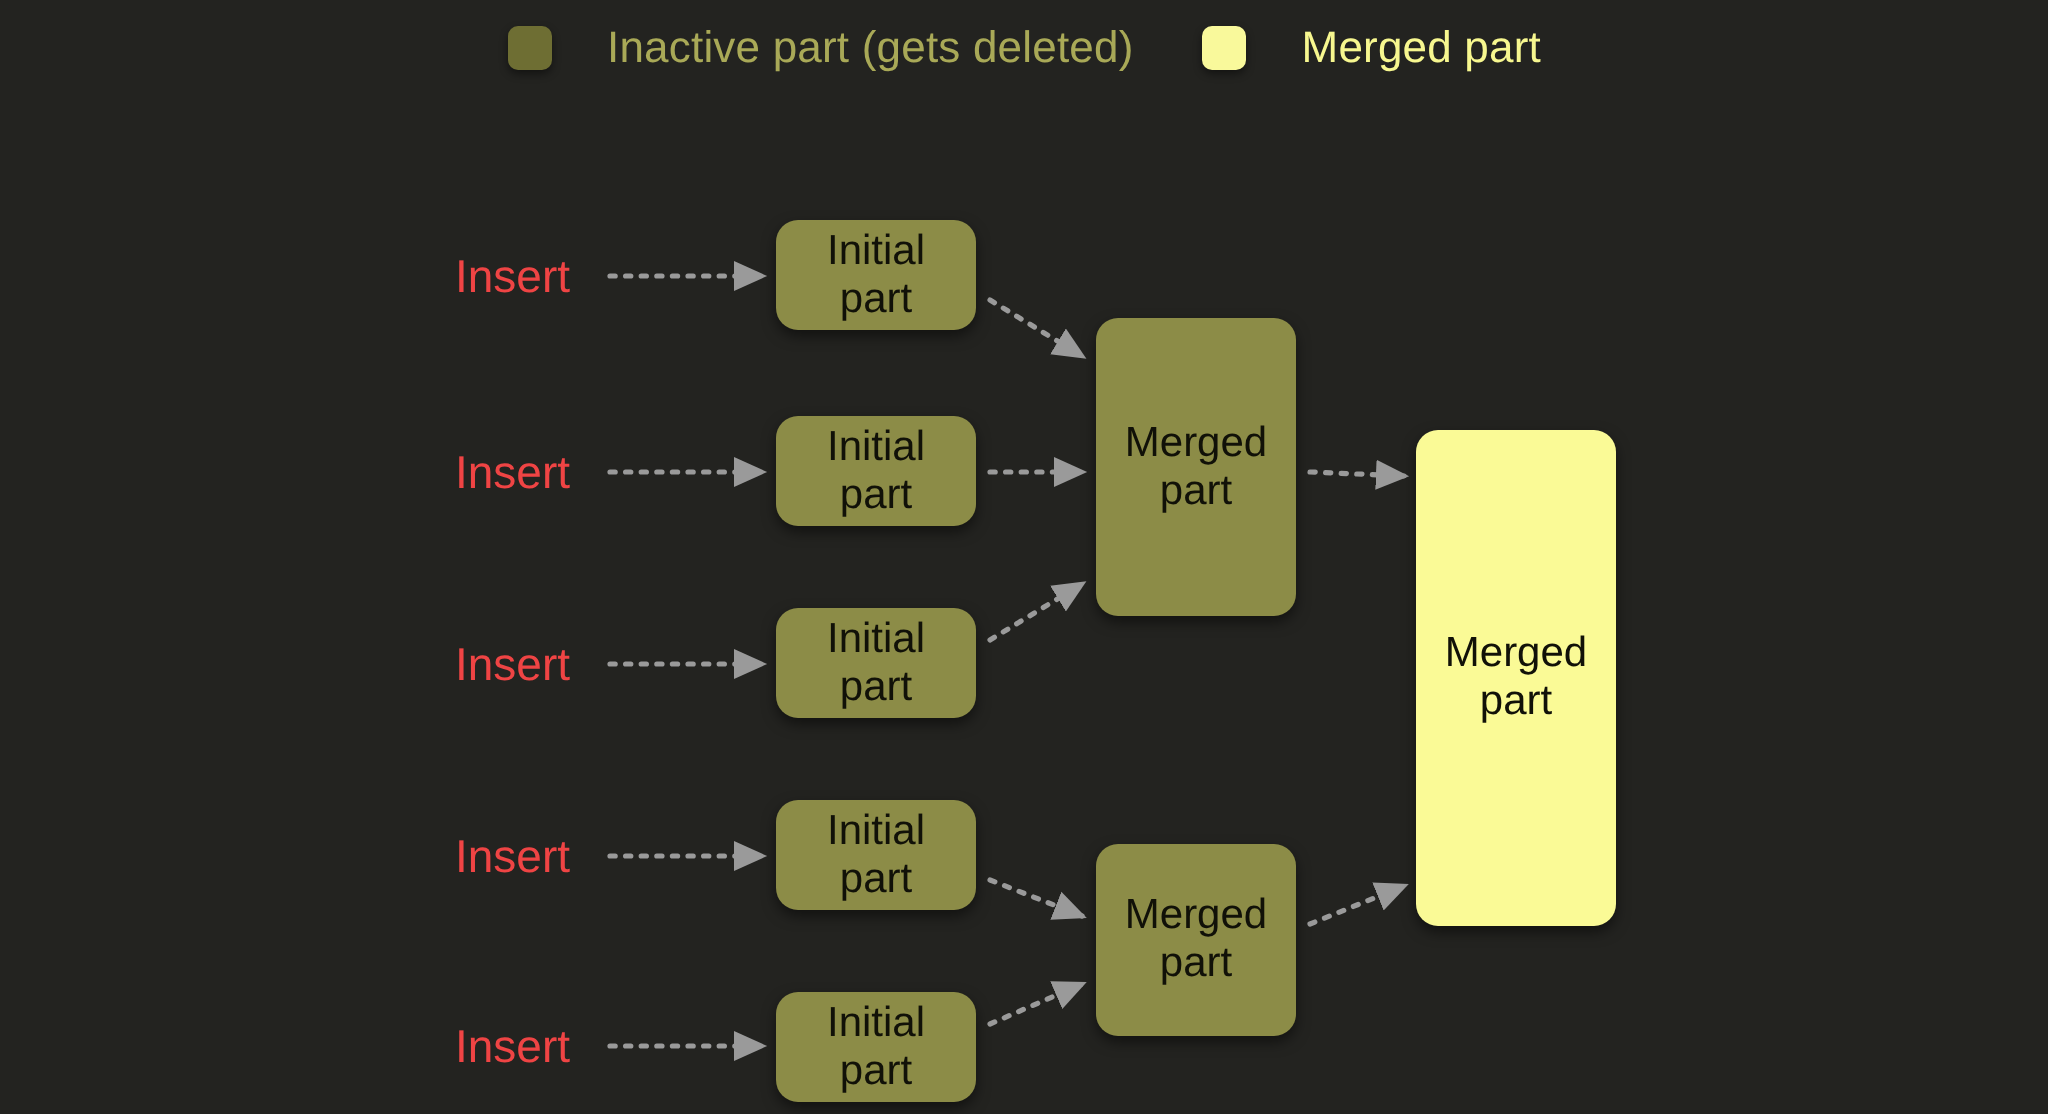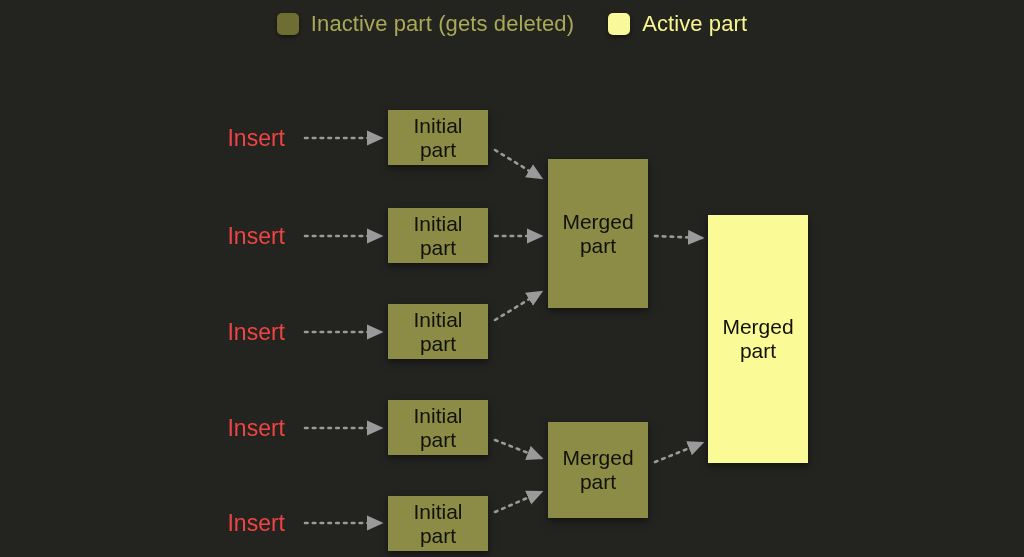--- a/index.html
+++ b/index.html
@@ -24,21 +24,21 @@
     width: 1024px;
     height: 48px;
     display: flex;
     align-items: center;
     justify-content: center;
     gap: 34px;
   }
   .legend-entry {
     display: flex;
     align-items: center;
-    gap: 12px;
+    gap: 28px;
   }
   .legend-swatch {
     width: 22px;
     height: 22px;
     border-radius: 5px;
     box-shadow: 0 2px 4px rgba(0,0,0,0.45);
   }
   .legend-swatch.inactive { background: #6e6e33; }
   .legend-swatch.active   { background: #f9f99b; }
   .legend-label {
@@ -56,21 +56,21 @@
     top: 0;
     width: 1024px;
     height: 557px;
     pointer-events: none;
   }
 
   
   .node {
     position: absolute;
     box-sizing: border-box;
-    border-radius: 0;
+    border-radius: 11px;
     display: flex;
     align-items: center;
     justify-content: center;
     text-align: center;
     color: #111108;
     font-size: 21px;
     line-height: 1.12;
     box-shadow: 0 3px 7px rgba(0,0,0,0.5);
   }
   .node.inactive { background: #8c8c47; }
@@ -89,21 +89,21 @@
 
 <div id="stage">
 
   <div id="legend">
     <div class="legend-entry">
       <span class="legend-swatch inactive"></span>
       <span class="legend-label inactive">Inactive part (gets deleted)</span>
     </div>
     <div class="legend-entry">
       <span class="legend-swatch active"></span>
-      <span class="legend-label active">Active part</span>
+      <span class="legend-label active">Merged part</span>
     </div>
   </div>
 
   <svg id="arrows" viewBox="0 0 1024 557" width="1024" height="557">
     <defs>
       <marker id="ah" markerWidth="7" markerHeight="7" refX="5.4" refY="3" orient="auto" markerUnits="strokeWidth">
         <path d="M0,0.1 L6.4,3 L0,5.9 z" fill="#9a9a9a"></path>
       </marker>
     </defs>
 

